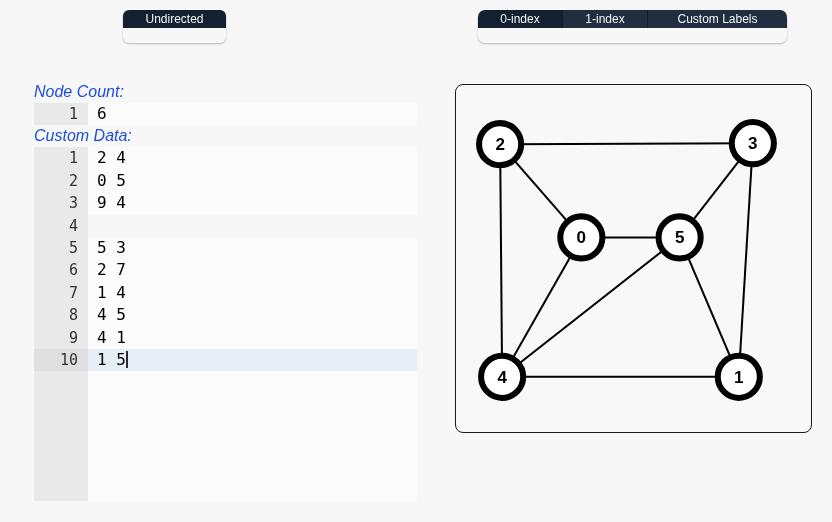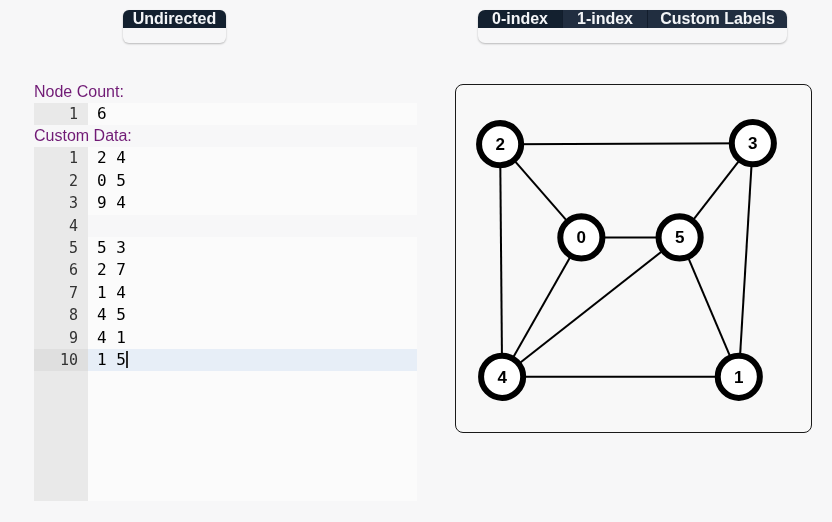--- a/index.html
+++ b/index.html
@@ -22,42 +22,42 @@
     box-shadow: 0 1px 2px rgba(0,0,0,0.25);
   }
   .toggle-group.left  { left: 123px; }
   .toggle-group.right { left: 478px; border-radius: 7px; }
   .toggle-btn {
     height: 18px;
     display: flex;
     align-items: center;
     justify-content: center;
     color: var(--toggle-text, #f3f5f7);
-    font-size: 16px;
+    font-size: 12px;
     background: var(--toggle-unselected, #212e40);
     cursor: pointer;
     border: none;
     white-space: nowrap;
-    font-weight: bold;
   }
   .toggle-btn.selected { background: var(--toggle-selected, #13202f); }
   .toggle-btn + .toggle-btn { border-left: 1px solid rgba(8,16,28,0.55); }
 
   
   .editor {
     position: absolute;
     left: 34px;
     top: 81px;
     width: 383px;
   }
   .editor-label {
     height: 22px;
     line-height: 22px;
     font-size: 16px;
-    color: #701a75;
+    color: #1d4ed8;
+    font-style: italic;
   }
   .editor-row {
     display: flex;
     height: 22.4px;
     font-family: "DejaVu Sans Mono", monospace;
   }
   .gutter-cell {
     width: 54px;
     flex: 0 0 54px;
     background: var(--gutter-bg, #e9e9e9);

